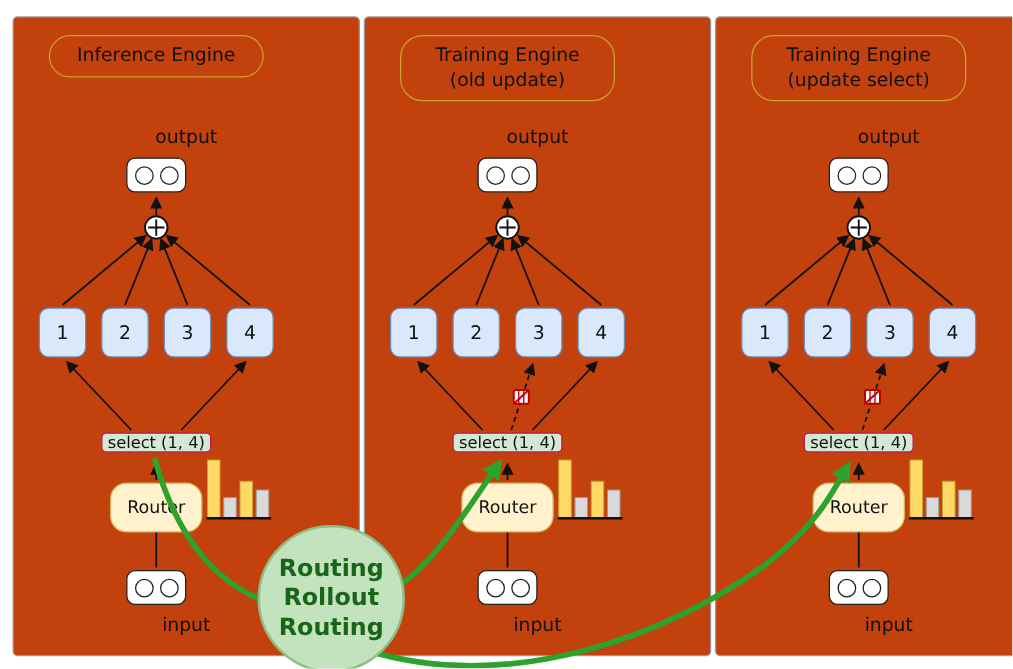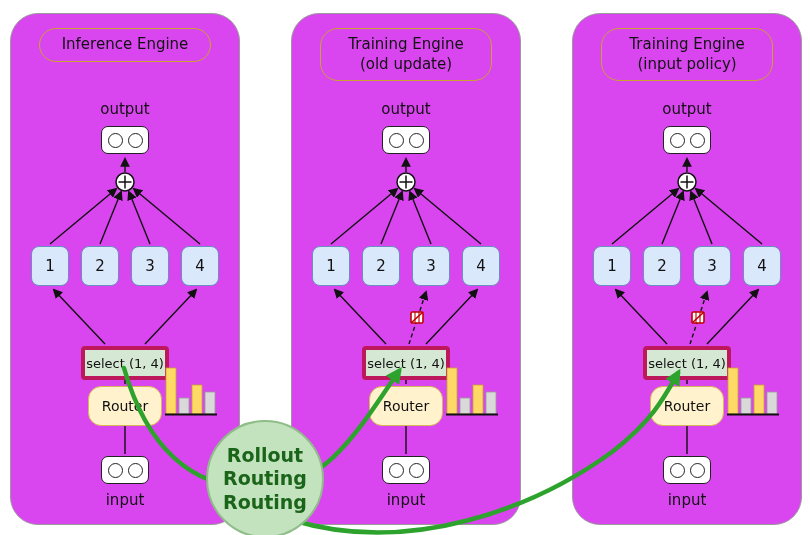--- a/index.html
+++ b/index.html
@@ -1,20 +1,20 @@
 <!DOCTYPE html>
 <html><head>
 <meta charset="utf-8">
 <style>
   html,body{margin:0;padding:0;background:#ffffff;}
   body{font-family:"DejaVu Sans","Liberation Sans",sans-serif;color:#111;}
   .canvas{position:relative;width:810px;height:535px;background:#fff;overflow:hidden;}
 
-  .panel{position:absolute;top:13px;width:228px;height:510px;background:#d946ef;
-         border:1.5px solid #9a9a9a;border-radius:28px;}
+  .panel{position:absolute;top:13px;width:228px;height:510px;background:#c2410c;
+         border:1.5px solid #9a9a9a;border-radius:4px;padding-left:48px;}
 
   .title-pill{position:absolute;left:28px;top:14px;width:172px;box-sizing:border-box;
 ary:            background:#FFD966;border:1.5px solid #C9A230;border-radius:18px;
               padding:6px 8px;text-align:center;font-size:15px;line-height:1.3;}
   .title-pill span{display:block;}
 
   .io-label{position:absolute;left:0;width:100%;text-align:center;font-size:15px;}
   .output-label{top:86px;}
   .input-label{top:477px;}
 
@@ -22,22 +22,22 @@
           border:1.6px solid #222;border-radius:7px;background:#fff;
           display:flex;align-items:center;justify-content:center;gap:5px;}
   .output-box{top:112px;}
   .input-box{top:442px;}
   .dot{width:13px;height:13px;border:1.6px solid #222;border-radius:50%;background:#fff;display:inline-block;}
 
   .expert{position:absolute;top:232px;width:38px;height:40px;box-sizing:border-box;
           background:#DAE8FC;border:1.5px solid #6C8EBF;border-radius:8px;
           display:flex;align-items:center;justify-content:center;font-size:15px;}
 
-  .select-box{position:absolute;left:70px;top:332px;width:88px;height:34px;box-sizing:border-box;
-              background:#D5E8D4;border:4px solid #be185d;border-radius:4px;
+  .select-box{position:absolute;left:70px;top:332px;width:88px;height:16px;box-sizing:border-box;
+              background:#D5E8D4;border:1px solid #be185d;border-radius:4px;
               display:flex;align-items:center;justify-content:center;font-size:13px;}
 
   .router{position:absolute;left:77px;top:372px;width:74px;height:40px;box-sizing:border-box;
           background:#FFF2CC;border:1.5px solid #D6B656;border-radius:13px;
           display:flex;align-items:center;justify-content:center;font-size:14px;}
 
   .panel-arrows{position:absolute;left:0;top:0;width:228px;height:510px;pointer-events:none;}
   .bars{position:absolute;left:154px;top:350px;pointer-events:none;}
   .discard{position:absolute;left:117px;top:295px;width:16px;height:16px;pointer-events:none;}
 
@@ -174,21 +174,21 @@
     <div class="io-box input-box">
       <span class="dot"></span>
       <span class="dot"></span>
     </div>
     <div class="io-label input-label">input</div>
   </div>
 
   <div class="panel" style="left:572px">
     <div class="title-pill">
       <span>Training Engine</span>
-      <span>(input policy)</span>
+      <span>(update select)</span>
     </div>
     <div class="io-label output-label">output</div>
     <div class="io-box output-box">
       <span class="dot"></span>
       <span class="dot"></span>
     </div>
 
     <svg class="panel-arrows" viewBox="0 0 228 510">
       <g stroke="#111" stroke-width="1.4" fill="none">
         <line x1="114" y1="440" x2="114" y2="403" marker-end="url(#arrow-black)"></line>
@@ -240,18 +240,18 @@
   </div>
 
   <svg class="replay-arrows" viewBox="0 0 810 535">
     <g stroke="#2DA32D" stroke-width="4.5" fill="none" stroke-linecap="round">
       <path d="M 124,368 C 148,452 196,490 262,489 C 328,487 362,424 399,371" marker-end="url(#arrow-green)"></path>
       <path d="M 292,520 C 410,556 535,508 612,452 C 652,421 664,398 678,373" marker-end="url(#arrow-green)"></path>
     </g>
   </svg>
 
   <div class="replay-bubble">
+    <span>Routing</span>
     <span>Rollout</span>
     <span>Routing</span>
-    <span>Routing</span>
   </div>
 
 </div>
 
 </body></html>

